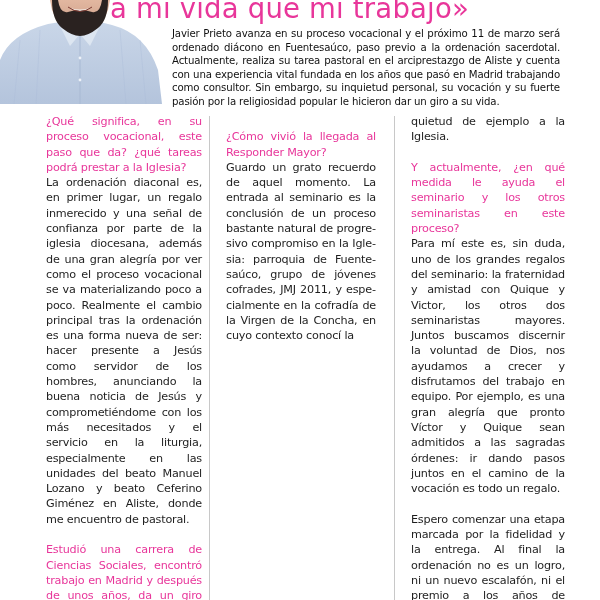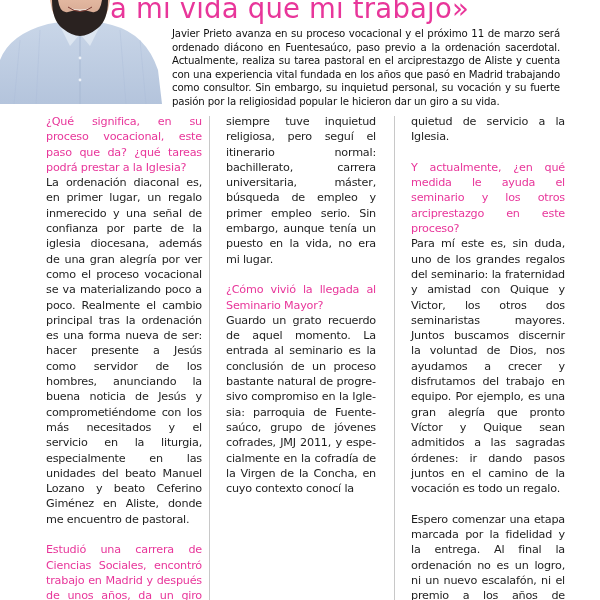--- a/index.html
+++ b/index.html
@@ -90,28 +90,27 @@
 <div class="col col1">
   <p class="q">¿Qué significa, en su proceso vocacional, este paso que da? ¿qué tareas podrá prestar a la Iglesia?</p>
   <p>La ordenación diaconal es, en primer lugar, un regalo inmerecido y una señal de confianza por parte de la iglesia diocesana, además de una gran alegría por ver como el proceso vocacional se va materializando poco a poco. Realmente el cambio principal tras la ordenación es una forma nueva de ser: hacer presente a Jesús como servidor de los hombres, anunciando la buena noticia de Jesús y comprometiéndome con los más necesitados y el servicio en la liturgia, especialmente en las unidades del beato Manuel Lozano y beato Ceferino Giménez en Aliste, donde me encuentro de pastoral.</p>
   <div class="gap"></div>
   <p class="q">Estudió una carrera de Ciencias Sociales, encontró trabajo en Madrid y después de unos años, da un giro radical a su vida…</p>
 </div>
 
 <div class="divider div1"></div>
 
 <div class="col col2">
-  <p>siempre tuve inquietud religiosa, pero seguí el itine­rario normal: bachillerato, carrera universitaria, máster, búsqueda de empleo y primer empleo serio. Sin embargo, aunque tenía un puesto en la vida, no era mi lugar.</p>
   <div class="gap"></div>
-  <p class="q">¿Cómo vivió la llegada al Seminario Mayor?</p>
+  <p class="q">¿Cómo vivió la llegada al Responder Mayor?</p>
   <p>Guardo un grato recuerdo de aquel momento. La entrada al seminario es la conclusión de un proceso bastante natural de progre­sivo compromiso en la Igle­sia: parroquia de Fuente­saúco, grupo de jóvenes cofrades, JMJ 2011, y espe­cialmente en la cofradía de la Virgen de la Concha, en cuyo contexto conocí la</p>
 </div>
 
 <div class="divider div2"></div>
 
 <div class="col col3">
-  <p>quietud de servicio a la Iglesia.</p>
+  <p>quietud de ejemplo a la Iglesia.</p>
   <div class="gap"></div>
-  <p class="q">Y actualmente, ¿en qué medida le ayuda el seminario y los otros arciprestazgo en este proceso?</p>
+  <p class="q">Y actualmente, ¿en qué medida le ayuda el seminario y los otros seminaristas en este proceso?</p>
   <p>Para mí este es, sin duda, uno de los grandes regalos del seminario: la fraternidad y amistad con Quique y Victor, los otros dos seminaristas mayores. Juntos buscamos discernir la voluntad de Dios, nos ayudamos a crecer y disfrutamos del trabajo en equipo. Por ejemplo, es una gran alegría que pronto Víctor y Quique sean admitidos a las sagradas órdenes: ir dando pasos juntos en el camino de la vocación es todo un regalo.</p>
   <div class="gap"></div>
   <p>Espero comenzar una etapa marcada por la fidelidad y la entrega. Al final la ordenación no es un logro, ni un nuevo escalafón, ni el premio a los años de seminario. Por eso, deseo que este tiempo del diaconado pueda servir a</p>
 </div>
 
 </body></html>

